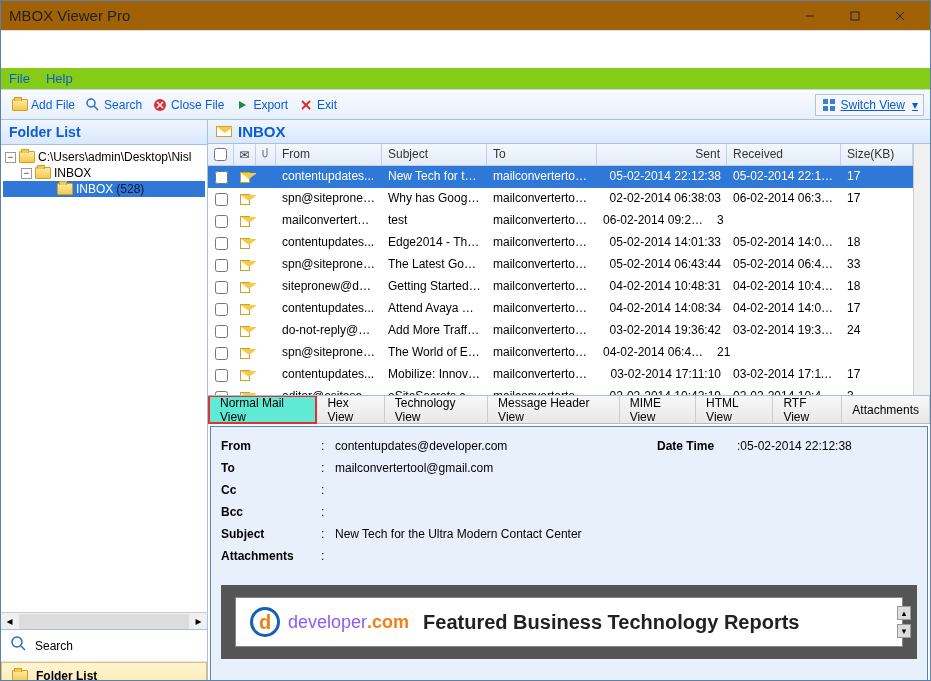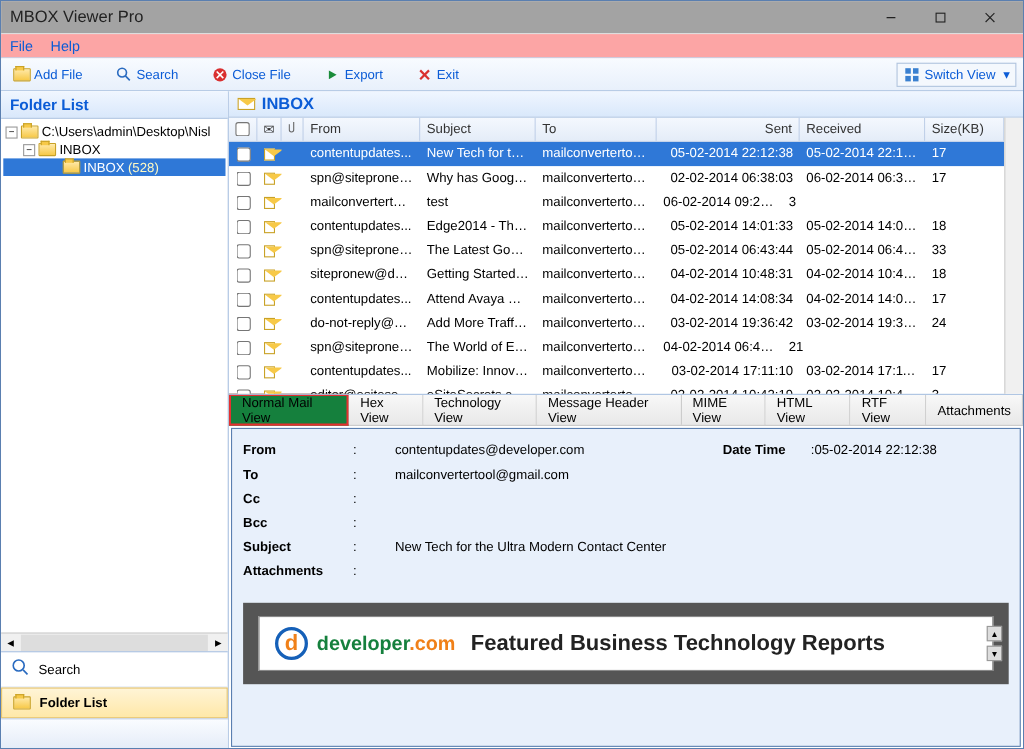--- a/index.html
+++ b/index.html
@@ -1,36 +1,36 @@
 <!DOCTYPE html>
 <html><head>
 <meta charset="utf-8">
 <style>
 * { box-sizing: border-box; margin: 0; padding: 0; }
 body { font-family: "Segoe UI", Tahoma, Arial, sans-serif; font-size: 12px; background: #fff; width: 931px; height: 681px; overflow: hidden; border: 1px solid #5a7fb0; }
-.titlebar { height: 30px; display: flex; align-items: center; padding: 0 8px; background: #a3a3a3; border-bottom: 1px solid #ddd; }
+.titlebar { height: 30px; display: flex; align-items: center; padding: 0 8px; background: #a16207; border-bottom: 1px solid #ddd; }
 .titlebar-title { font-size: 15px; font-weight: 400; color: #222; flex: 1; }
 .titlebar-btns { display: flex; gap: 0; }
 .titlebar-btn { width: 45px; height: 28px; display: flex; align-items: center; justify-content: center; cursor: pointer; }
-.menubar { height: 22px; display: flex; align-items: center; padding: 0 8px; gap: 16px; border-bottom: 1px solid #c4d4ea; background: #fca5a5; }
+.menubar { height: 22px; display: flex; align-items: center; padding: 0 8px; gap: 16px; border-bottom: 1px solid #c4d4ea; background: #84cc16; margin-top: 37px; }
 .menubar-item { color: #0b5cd6; font-size: 13px; cursor: pointer; }
 .toolbar { height: 30px; display: flex; align-items: center; padding: 0 6px; background: linear-gradient(#f8fbff,#e8f0fb); border-bottom: 1px solid #a8c0e0; }
-.toolbar-left { display: flex; gap: 20px; align-items: flex-start; }
-.toolbar-right { margin-left: auto; display: flex; align-items: center; border: 1px solid #b0c4de; padding: 2px 6px; background: #f4f8fd; }
+.toolbar-left { display: flex; gap: 0; align-items: flex-start; }
+.toolbar-right { margin-left: auto; display: flex; align-items: center; border: 1px solid #b0c4de; padding: 2px 6px; background: #f4f8fd; text-decoration: underline; }
 .tb-btn { display: flex; align-items: center; gap: 3px; padding: 2px 5px; color: #0b5cd6; cursor: pointer; white-space: nowrap; font-size: 12px; }
 .tb-btn .ico { width: 16px; height: 16px; display: inline-flex; align-items: center; justify-content: center; }
 .main { display: flex; height: 598px; }
 .sidebar { width: 207px; border-right: 1px solid #a8c0e0; display: flex; flex-direction: column; background: #fff; }
 .sidebar-header { background: linear-gradient(#f0f6ff,#d9e8fb); border-bottom: 1px solid #a8c0e0; padding: 4px 8px; font-size: 14px; font-weight: bold; color: #0b5cd6; }
 .tree { flex: 1; overflow: auto; padding: 4px 2px; font-size: 12px; }
 .tree-row { display: flex; align-items: center; gap: 3px; padding: 1px 2px; white-space: nowrap; cursor: pointer; }
 .tree-row .exp { width: 11px; height: 11px; border: 1px solid #999; display: inline-flex; align-items: center; justify-content: center; font-size: 9px; line-height: 1; }
 .tree-row.selected { background: #2f78d7; color: #fff; }
 .tree-row .count { color: #0b5cd6; }
-.tree-row.selected .count { color: #fef9c3; }
+.tree-row.selected .count { color: #0f172a; }
 .sidebar-hscroll { height: 17px; background: #f0f0f0; border-top: 1px solid #ccc; display: flex; align-items: center; }
 .sidebar-bottom { border-top: 1px solid #a8c0e0; }
 .sb-tab { display: flex; align-items: center; gap: 8px; padding: 6px 10px; cursor: pointer; font-size: 12px; border-bottom: 1px solid #e0e8f4; }
 .sb-tab.active { font-weight: bold; background: linear-gradient(#fff4d6,#ffe8a8); border: 1px solid #e6c060; }
 .content { flex: 1; display: flex; flex-direction: column; overflow: hidden; }
 .content-header { background: linear-gradient(#f0f6ff,#d9e8fb); border-bottom: 1px solid #a8c0e0; padding: 3px 8px; font-size: 15px; font-weight: bold; color: #0b5cd6; display: flex; align-items: center; gap: 6px; }
 .grid-wrap { position: relative; height: 252px; border-bottom: 1px solid #a8c0e0; display: flex; }
 .grid { flex: 1; overflow: hidden; }
 .grid-head { display: flex; background: linear-gradient(#f4f8fe,#e4ecf8); border-bottom: 1px solid #c0d0e8; height: 22px; }
 .gh { border-right: 1px solid #c0d0e8; padding: 3px 6px; font-size: 12px; color: #333; overflow: hidden; white-space: nowrap; }
@@ -43,33 +43,33 @@
 .c-att { width: 20px; }
 .c-from { width: 106px; }
 .c-subj { width: 105px; }
 .c-to { width: 110px; }
 .c-sent { width: 130px; text-align: right; }
 .c-recv { width: 114px; }
 .c-size { width: 72px; }
 .vscroll { width: 17px; background: #f0f0f0; border-left: 1px solid #ccc; }
 .tabs { display: flex; background: #f0f0f0; border-bottom: 1px solid #bbb; height: 28px; }
 .tab { padding: 6px 10px; font-size: 12px; cursor: pointer; border-right: 1px solid #ccc; background: linear-gradient(#f8f8f8,#e8e8e8); display: flex; align-items: center; }
-.tab.active { background: #15803d; border: 2px solid #e43030; font-weight: 400; margin: -1px 0; }
+.tab.active { background: #5eead4; border: 2px solid #e43030; font-weight: 400; margin: -1px 0; }
 .details { flex: 1; border: 1px solid #5a7fb0; margin: 2px; padding: 8px 10px; background: #e8f0fb; overflow: hidden; display: flex; flex-direction: column; }
 .drow { display: flex; padding: 4px 0; font-size: 12px; }
 .drow .lab { width: 100px; font-weight: bold; }
 .drow .col { width: 14px; }
-.drow .val { flex: 1; margin-left: 24px; }
+.drow .val { flex: 1; }
 .drow2 { display: flex; padding: 4px 0; font-size: 12px; }
 .drow2 .lab { width: 80px; font-weight: bold; }
 .banner-wrap { margin-top: 18px; background: #555; padding: 12px 14px; display: flex; align-items: center; position: relative; }
 .banner { background: #fff; flex: 1; height: 50px; display: flex; align-items: center; padding: 0 14px; gap: 8px; border: 1px solid #888; }
 .banner-logo { width: 30px; height: 30px; border: 3px solid #1560b8; border-radius: 50%; display: flex; align-items: center; justify-content: center; color: #f08018; font-size: 20px; font-weight: bold; }
 .banner-brand { font-size: 18px; }
-.banner-brand .d { color: #15803d; font-weight: bold; }
+.banner-brand .d { color: #8b5cf6; font-weight: normal; }
 .banner-brand .c { color: #f08018; font-weight: bold; }
 .banner-text { font-size: 20px; font-weight: bold; color: #222; margin-left: 6px; }
 .banner-arrows { position: absolute; right: 6px; display: flex; flex-direction: column; gap: 4px; }
 .banner-arrows span { width: 14px; height: 14px; background: #ddd; border: 1px solid #999; display: flex; align-items: center; justify-content: center; font-size: 9px; cursor: pointer; }
 .folder-ico { width: 16px; height: 12px; background: linear-gradient(#ffe9a8,#f7c948); border: 1px solid #c9a227; border-radius: 1px; display: inline-block; position: relative; }
 .folder-ico.open::before { content: ''; position: absolute; top: -3px; left: 1px; width: 6px; height: 3px; background: #f7c948; border: 1px solid #c9a227; border-bottom: none; }
 .mail-ico { width: 16px; height: 11px; background: #fff; border: 1px solid #c9a227; position: relative; display: inline-block; }
 .mail-ico::after { content: ''; position: absolute; left: 0; top: 0; border-left: 8px solid transparent; border-right: 8px solid transparent; border-top: 6px solid #f7c948; }
 input[type=checkbox] { width: 13px; height: 13px; }
 </style>

